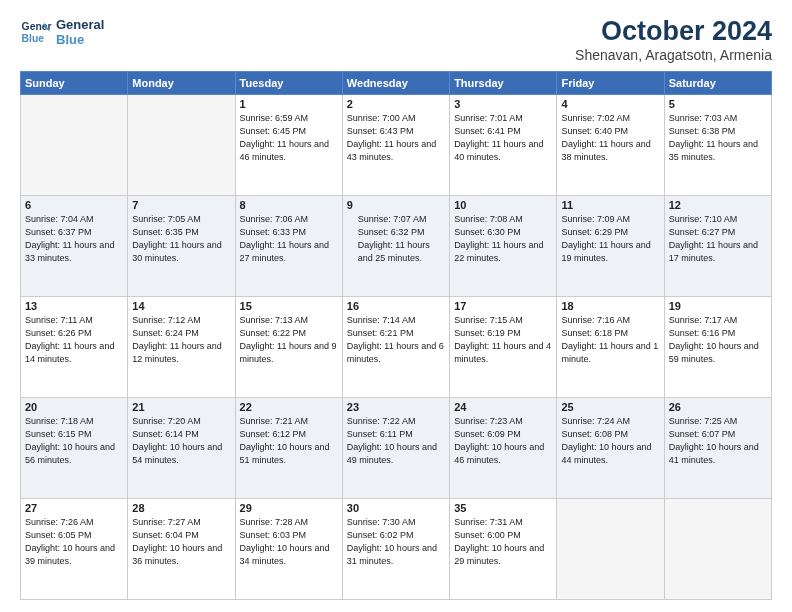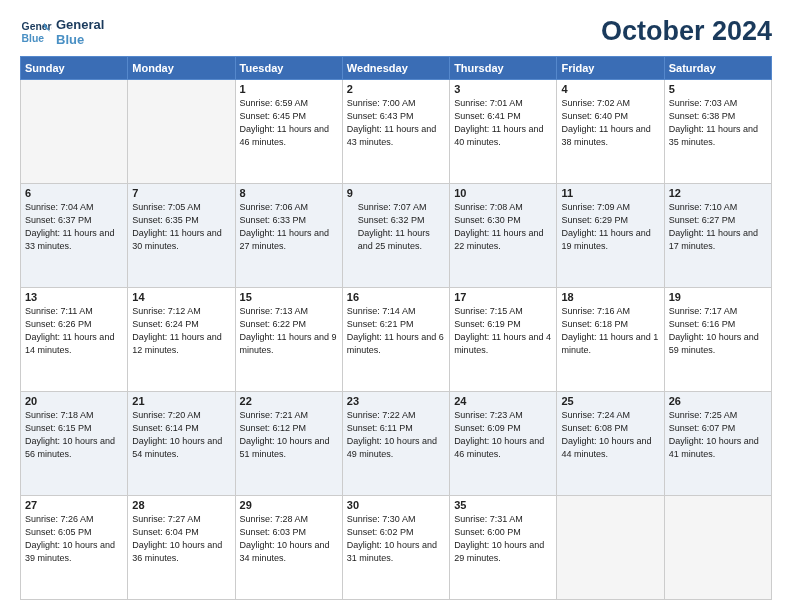--- a/index.html
+++ b/index.html
@@ -100,20 +100,21 @@
       </svg>
       <div>
         <div style="font-size:13px;font-weight:bold;color:#1a3a5c;">
           <span style="color:#1a3a5c;">General</span><br>
           <span style="color:#4a90c4;">Blue</span>
         </div>
       </div>
     </div>
     <div class="title-block">
       <div class="main-title">October 2024</div>
+      <div class="subtitle">Shenavan, Aragatsotn, Armenia</div>
     </div>
   </div>
 
   <table class="calendar">
     <thead>
       <tr>
         <th><span>Sunday</span></th>
         <th><span>Monday</span></th>
         <th><span>Tuesday</span></th>
         <th><span>Wednesday</span></th>

